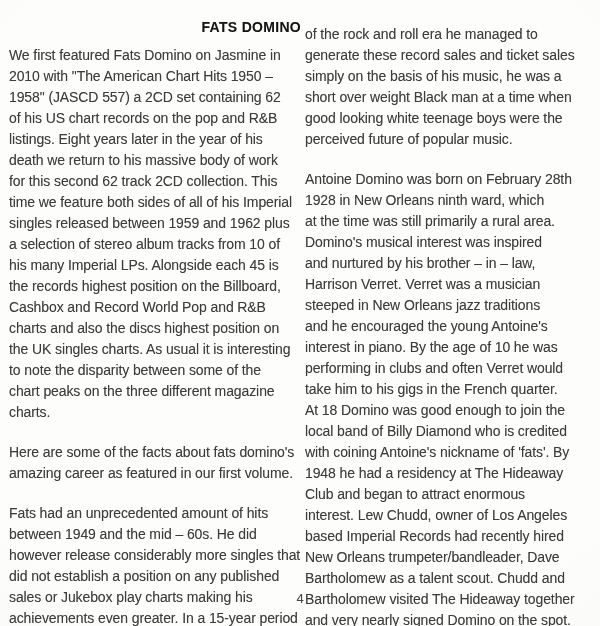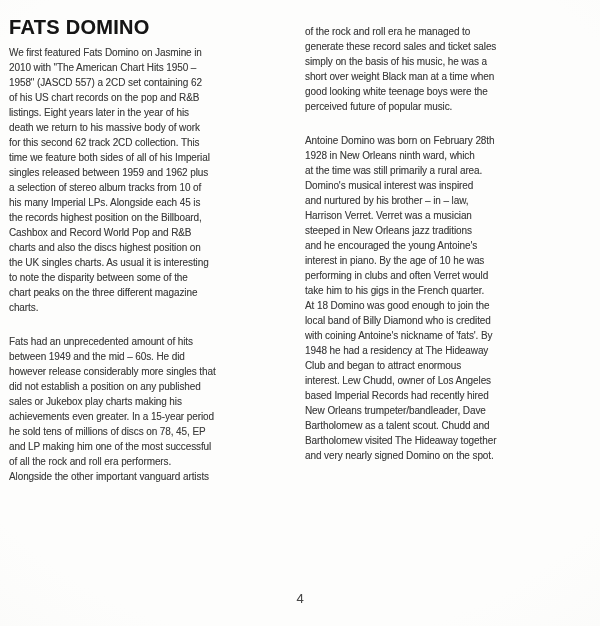--- a/index.html
+++ b/index.html
@@ -17,31 +17,32 @@
   }
   .column {
     position: absolute;
     top: 18px;
     width: 292px;
   }
   .column.left  { left: 9px;   }
   .column.right { left: 305px; top: 24px; }
   .article-title {
     margin: 0 0 9px 0;
-    font-size: 20px;
+    font-size: 14px;
     line-height: 18px;
     font-weight: 700;
     letter-spacing: 0.3px;
     color: #151515;
     text-shadow: 0 0 0.6px rgba(40,40,40,0.35);
+    text-align: right;
   }
   .para {
     margin: 0 0 19px 0;
-    font-size: 10px;
-    line-height: 15px;
+    font-size: 14px;
+    line-height: 21px;
     letter-spacing: -0.1px;
     color: #3c3c3c;
     white-space: pre;           
     text-shadow: 0 0 0.6px rgba(70,70,70,0.38);
   }
   .page-number {
     position: absolute;
     top: 591px;
     left: 0;
     width: 100%;
@@ -69,20 +70,22 @@
 singles released between 1959 and 1962 plus
 a selection of stereo album tracks from 10 of
 his many Imperial LPs. Alongside each 45 is
 the records highest position on the Billboard,
 Cashbox and Record World Pop and R&amp;B
 charts and also the discs highest position on
 the UK singles charts. As usual it is interesting
 to note the disparity between some of the
 chart peaks on the three different magazine
 charts.</p>
+    <p class="para">Here are some of the facts about fats domino's
+amazing career as featured in our first volume.</p>
     <p class="para">Fats had an unprecedented amount of hits
 between 1949 and the mid – 60s. He did
 however release considerably more singles that
 did not establish a position on any published
 sales or Jukebox play charts making his
 achievements even greater. In a 15-year period
 he sold tens of millions of discs on 78, 45, EP
 and LP making him one of the most successful
 of all the rock and roll era performers.
 Alongside the other important vanguard artists</p>

